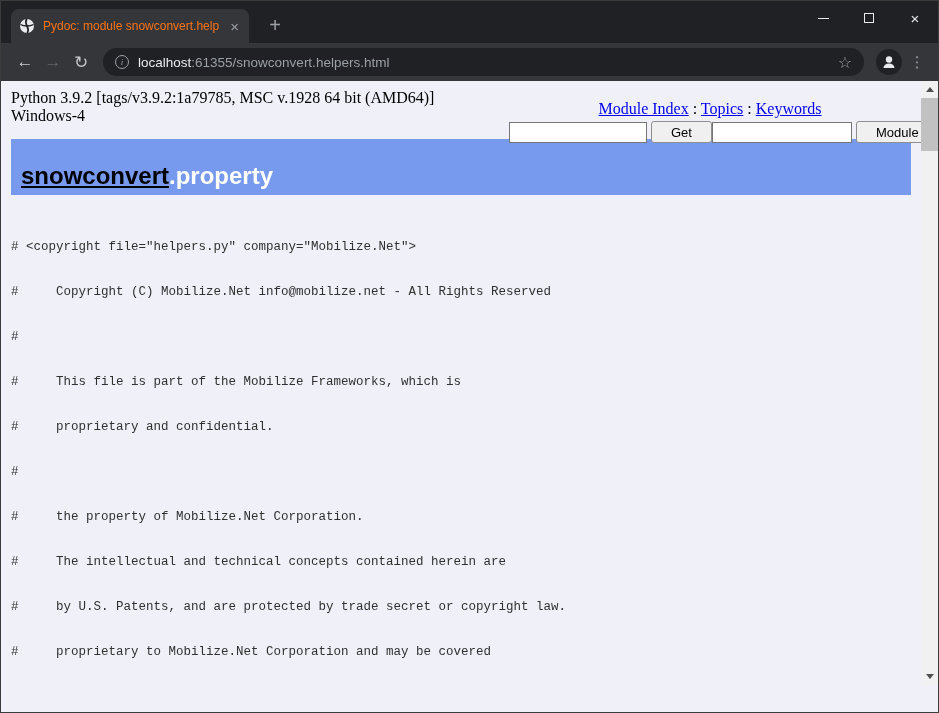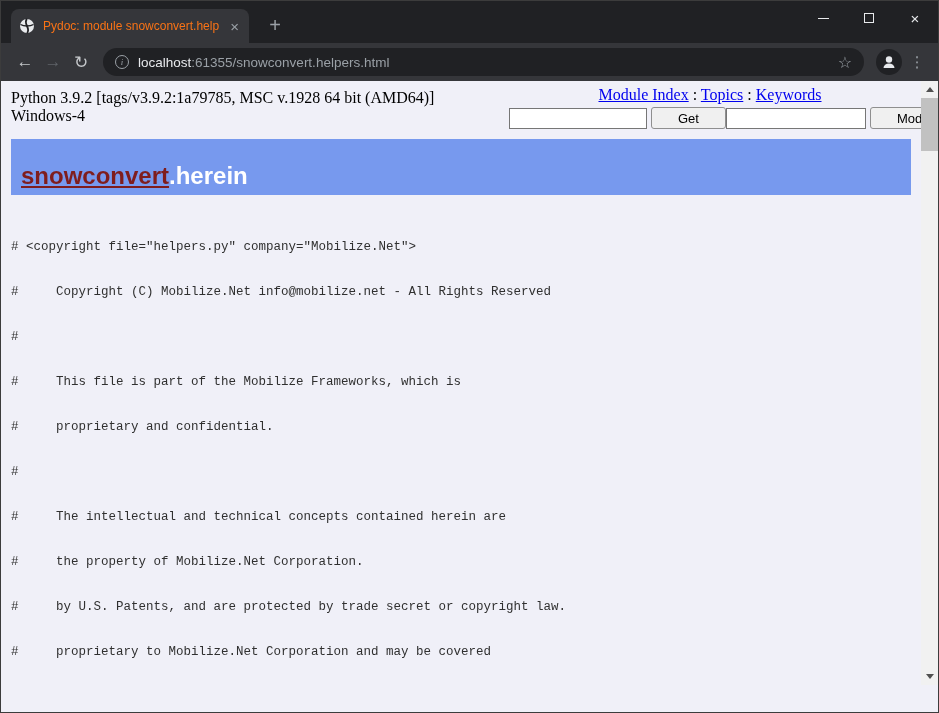--- a/index.html
+++ b/index.html
@@ -47,42 +47,42 @@
   .avatar{ width:26px; height:26px; border-radius:50%; background:#202124;
     display:flex; align-items:center; justify-content:center; margin:0 4px; }
   .menu-dots{ color:#9aa0a6; font-size:15px; width:22px; text-align:center;
     letter-spacing:0; }
   
   .body-row{ display:flex; height:604px; }
   .content{ flex:1; background:#f0f0f8; padding:8px 10px; position:relative;
     overflow:hidden; color:#000; }
   .top-info{ font-family:"Liberation Serif",serif; font-size:16px;
     line-height:18px; }
-  .top-right{ position:absolute; top:5px; right:10px; width:402px; }
+  .top-right{ position:absolute; top:19px; right:10px; width:402px; }
   .nav-links{ text-align:center; font-family:"Liberation Serif",serif;
     font-size:16px; line-height:18px; }
   .nav-links a{ color:#0000ee; }
   .nav-sep{ color:#000; }
   .search-row{ margin-top:3px; display:flex; align-items:center; }
   .search-row input{
     height:21px; border:1px solid #767676; background:#fff; width:138px;
     font-size:13px; padding:0 3px; }
   .search-row button{
     height:22px; margin-left:4px; background:#f0f0f0; border:1px solid #8f8f8f;
     border-radius:3px; font-family:"Liberation Sans",sans-serif; font-size:13px;
-    padding:0 26px; color:#000; }
+    padding:0 19px; color:#000; }
   .form-gap{ width:14px; }
   
   .main-band{
     margin-top:14px; background:#7799ee; padding:23px 6px 5px 10px;
     display:flex; align-items:flex-end; justify-content:space-between;
   }
   .band-title{ font-size:24px; font-weight:bold; color:#fff;
     line-height:28px; white-space:nowrap; }
-  .band-title a{ color:#7f1d1d; }
+  .band-title a{ color:#000000; }
   .band-right{ text-align:right; font-size:13.5px; line-height:17px;
     white-space:nowrap; }
   .index-link{ color:#551a8b; }
   .path-link{ color:#0000ee; }
   .redact{ display:inline-block; width:58px; height:11px; background:#16164a;
     border-radius:5px; vertical-align:-1px; }
   
   .comments{ margin-top:15px; font-family:"Liberation Mono",monospace;
     font-size:12.5px; line-height:15px; color:#303030; white-space:pre; }
   
@@ -162,33 +162,33 @@
           <input type="text" style="">
           <button>Get</button>
           <span class="form-gap"></span>
           <input type="text" style="width: 140px;">
           <button>Module</button>
         </div>
       </div>
 
       <div class="main-band">
         <div class="band-title">
-          <a href="#" style="text-decoration:underline">snowconvert</a><span>.herein</span>
+          <a href="#" style="text-decoration:underline">snowconvert</a><span>.property</span>
         </div>
       </div>
 
       <div class="comments">
         <div># &lt;copyright file="helpers.py" company="Mobilize.Net"&gt;</div>
         <div>#     Copyright (C) Mobilize.Net info@mobilize.net - All Rights Reserved</div>
         <div>#</div>
         <div>#     This file is part of the Mobilize Frameworks, which is</div>
         <div>#     proprietary and confidential.</div>
         <div>#</div>
+        <div>#     the property of Mobilize.Net Corporation.</div>
         <div>#     The intellectual and technical concepts contained herein are</div>
-        <div>#     the property of Mobilize.Net Corporation.</div>
         <div>#     by U.S. Patents, and are protected by trade secret or copyright law.</div>
         <div>#     proprietary to Mobilize.Net Corporation and may be covered</div>
         
         
         
         
       </div>
 
     </div>
 

